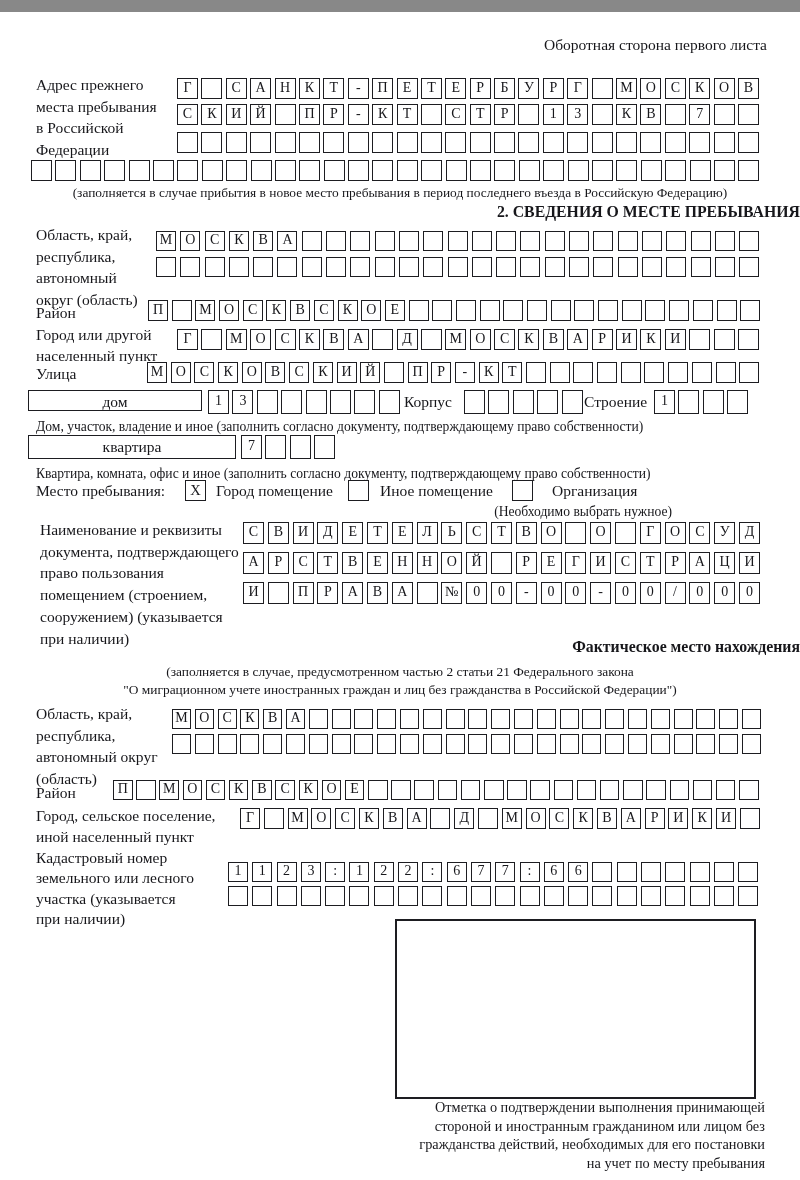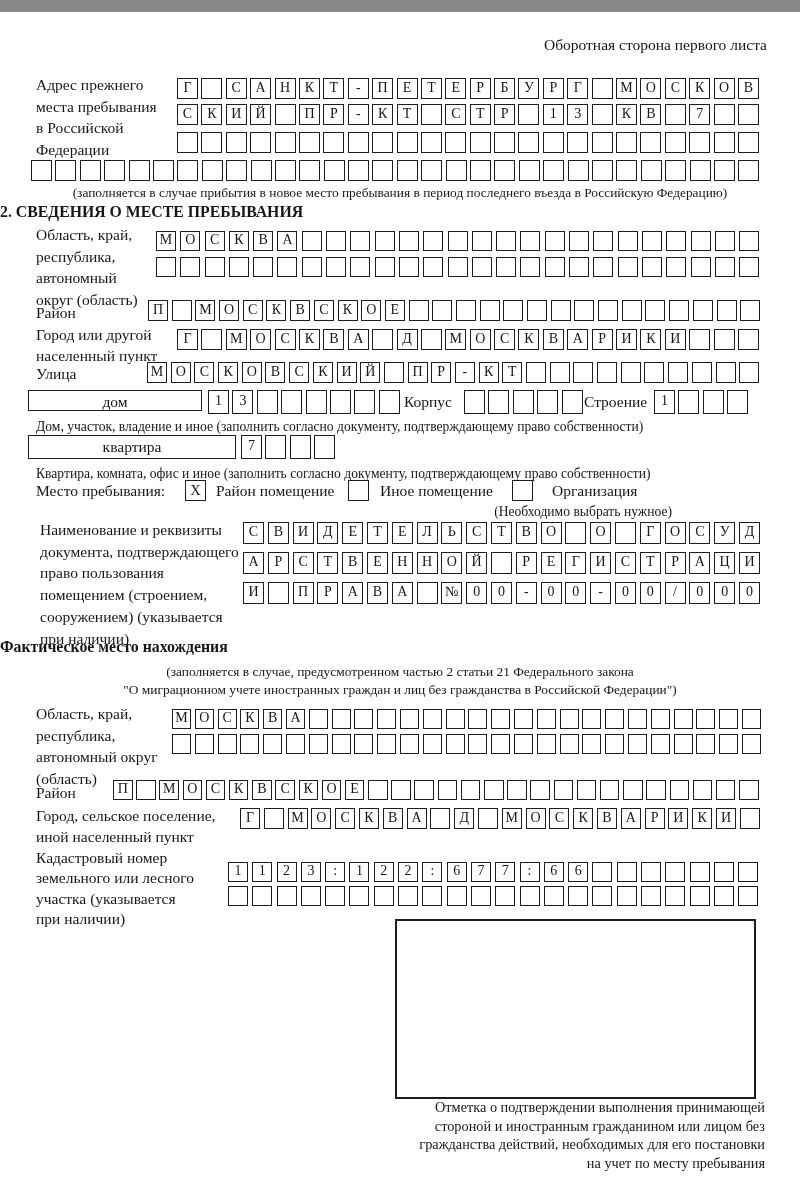--- a/index.html
+++ b/index.html
@@ -1,21 +1,21 @@
 <!DOCTYPE html>
 <html><head>
 <meta charset="utf-8">
 <style>
   html,body{margin:0;padding:0;background:#888;}
   .page{position:relative;width:800px;height:1180px;margin:12px auto;background:#ffffff;
         font-family:"Liberation Serif",serif;color:#17171b;overflow:hidden;}
   .abs{position:absolute;}
   .lbl{position:absolute;font-size:15.5px;line-height:21.5px;white-space:pre-line;}
   .note{position:absolute;font-size:13.4px;line-height:17px;}
-  .title{position:absolute;left:0;width:800px;text-align:left;font-weight:bold;font-size:15.8px;}
+  .title{position:absolute;left:0;width:800px;text-align:right;font-weight:bold;font-size:15.8px;}
   .centerw{left:0;width:800px;text-align:center;}
   .cellrow{position:absolute;display:flex;gap:var(--g);}
   .cell{box-sizing:border-box;flex:none;width:var(--w);height:var(--h);
         border:1.7px solid #1d1d21;background:#fff;text-align:center;
         font-size:14px;line-height:calc(var(--h) - 4px);}
   .ca{--w:21px;--h:21px;--g:3.4px;}
   .cb{--w:20px;--h:20px;--g:4.3px;}
   .cc{--w:20px;--h:21px;--g:3.7px;}
   .cd{--w:21px;--h:22px;--g:3.8px;}
   .ce{--w:19px;--h:20px;--g:3.8px;}
@@ -333,21 +333,21 @@
   <div class="cellrow ca" style="left:241px;top:423px;--h:24px">
       <div class="cell filled">7</div>
       <div class="cell"></div>
       <div class="cell"></div>
       <div class="cell"></div>
     </div>
   <div class="note" style="left:36px;top:453px;font-size:13.6px">Квартира, комната, офис и иное (заполнить согласно документу, подтверждающему право собственности)</div>
 
   <div class="abs" style="left:36px;top:470px;font-size:15.5px">Место пребывания:</div>
   <div class="chk" style="left:185px;top:468px">X</div>
-  <div class="abs" style="left:216px;top:470px;font-size:15.5px">Район помещение</div>
+  <div class="abs" style="left:216px;top:470px;font-size:15.5px">Город помещение</div>
   <div class="chk" style="left:348px;top:468px"></div>
   <div class="abs" style="left:380px;top:470px;font-size:15.5px">Иное помещение</div>
   <div class="chk" style="left:512px;top:468px"></div>
   <div class="abs" style="left:552px;top:470px;font-size:15.5px">Организация</div>
   <div class="note" style="left:0;top:491px;width:672px;text-align:right;font-size:13.6px">(Необходимо выбрать нужное)</div>
 
   <div class="lbl" style="left:40px;top:507px;line-height:21.7px">Наименование и реквизиты
 документа, подтверждающего
 право пользования
 помещением (строением,

